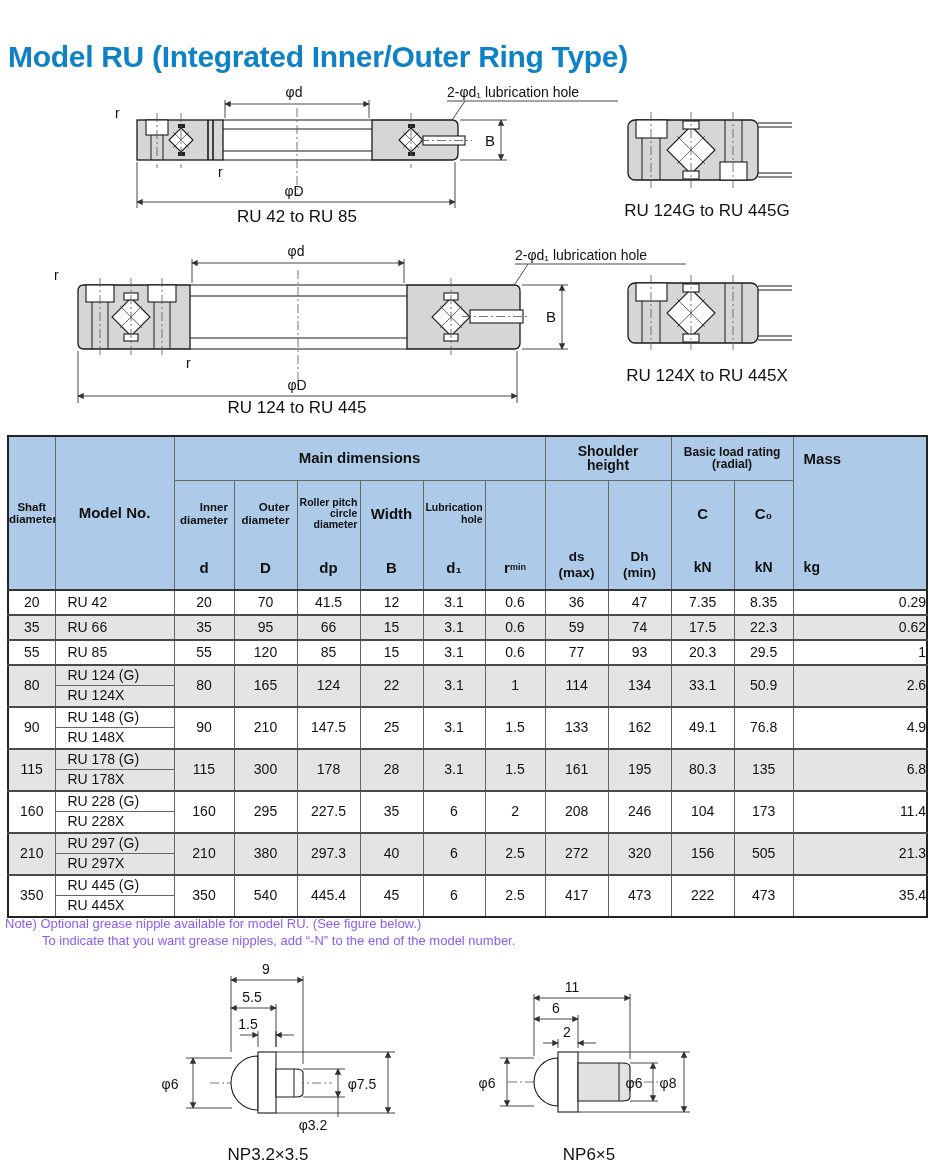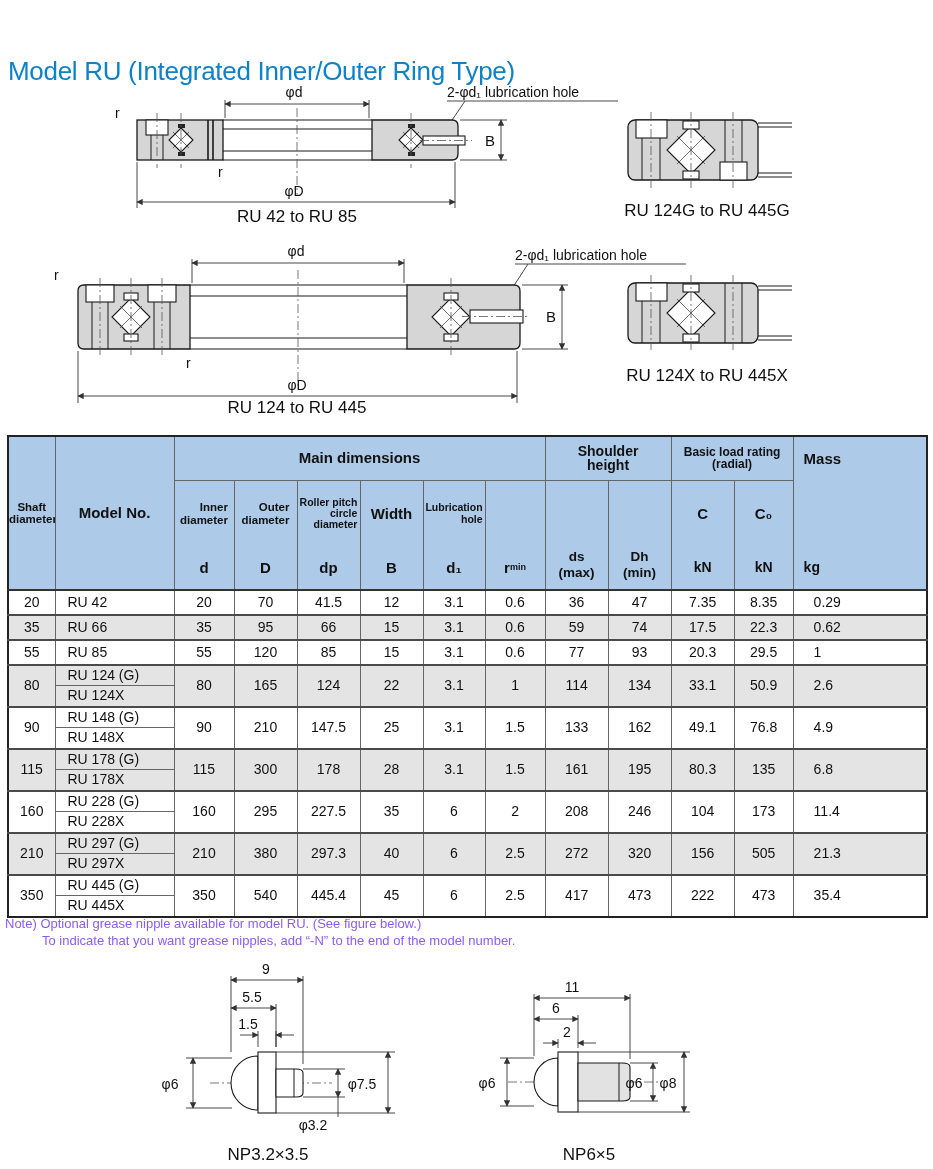--- a/index.html
+++ b/index.html
@@ -1,18 +1,18 @@
 <!DOCTYPE html>
 <html><head>
 <meta charset="utf-8">
 <style>
   html,body{margin:0;padding:0;background:#fff}
   #page{position:relative;width:933px;height:1169px;background:#fff;overflow:hidden;
         font-family:"Liberation Sans","DejaVu Sans",sans-serif;color:#111}
-  #title{position:absolute;left:8px;top:56px;font-size:26px;font-weight:normal;
+  #title{position:absolute;left:8px;top:40px;font-size:30px;font-weight:bold;
          color:#0e82c6;letter-spacing:-0.3px;white-space:nowrap}
   #figs{position:absolute;left:0;top:84px}
   #nips{position:absolute;left:0;top:950px}
   svg{display:block}
   svg text{font-family:"Liberation Sans","DejaVu Sans",sans-serif;fill:#111}
   .of{fill:#d6d6d6;stroke:#1a1a1a;stroke-width:1.3}
   .wf{fill:#fff;stroke:#1a1a1a;stroke-width:1.1}
   .gf{fill:#e2e2e2;stroke:#1a1a1a;stroke-width:1.1}
   .o{stroke:#1a1a1a;stroke-width:1.2;fill:none}
   .thin{stroke:#1a1a1a;stroke-width:1;fill:none}
@@ -45,21 +45,21 @@
   .hcell .sm{height:42px;display:flex;align-items:center;justify-content:center;font-size:15px}
   .hcell .sm.unit{font-size:14px}
   .hcell .sm.two{height:48px;font-size:13.5px;line-height:1.15;text-align:center}
   .hcell .sm sub{font-size:9px;line-height:1}
   .massbox{display:flex;flex-direction:column;height:148px;align-items:flex-start;
            justify-content:space-between;padding:12px 0 12px 10px;box-sizing:border-box}
   .massbox .mt{font-size:15px}
   .massbox .mu{font-size:14px}
   tbody td{font-size:14px;text-align:center;vertical-align:middle;background:#fff}
   td.m{text-align:left;padding-left:12px}
-  td.mass{text-align:left;padding-left:20px}
+  td.mass{text-align:right;padding-left:20px}
   tr.alt td{background:#e4e4e4}
   tr.s{height:25px}
   tr.d1,tr.d2{height:21px}
   tr.sep td{border-top:2px solid #4a4a4a}
   tbody tr:first-child td{border-top:2px solid #333}
   td.m1{border-bottom:1px solid #666}
 
   #note{position:absolute;left:5px;top:916px;font-size:13px;line-height:1.3;color:#8b5cf6}
   #note .l2{padding-left:37px}
 </style>

